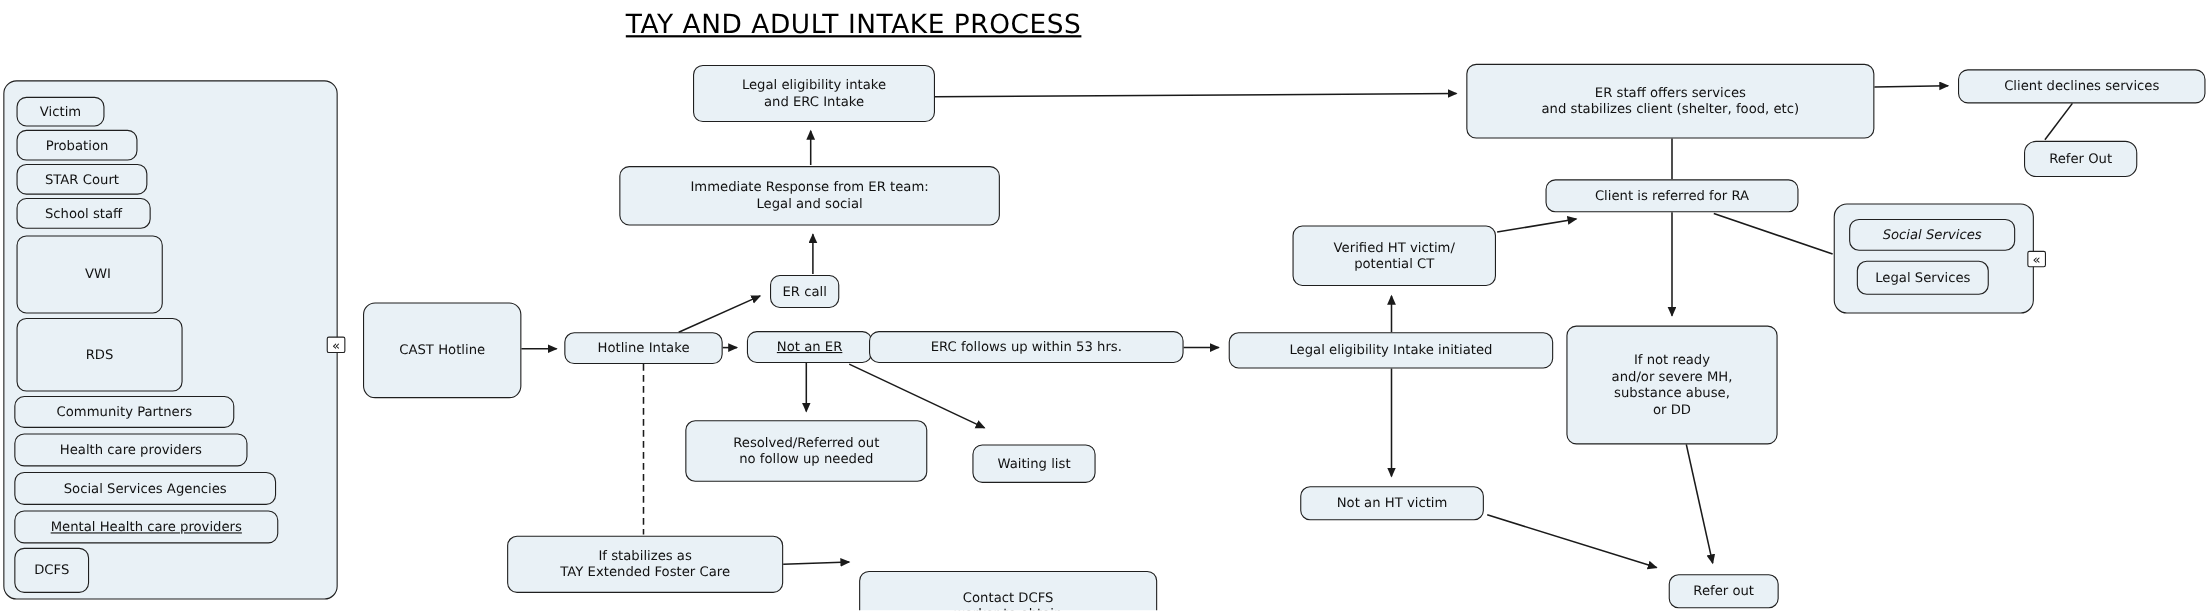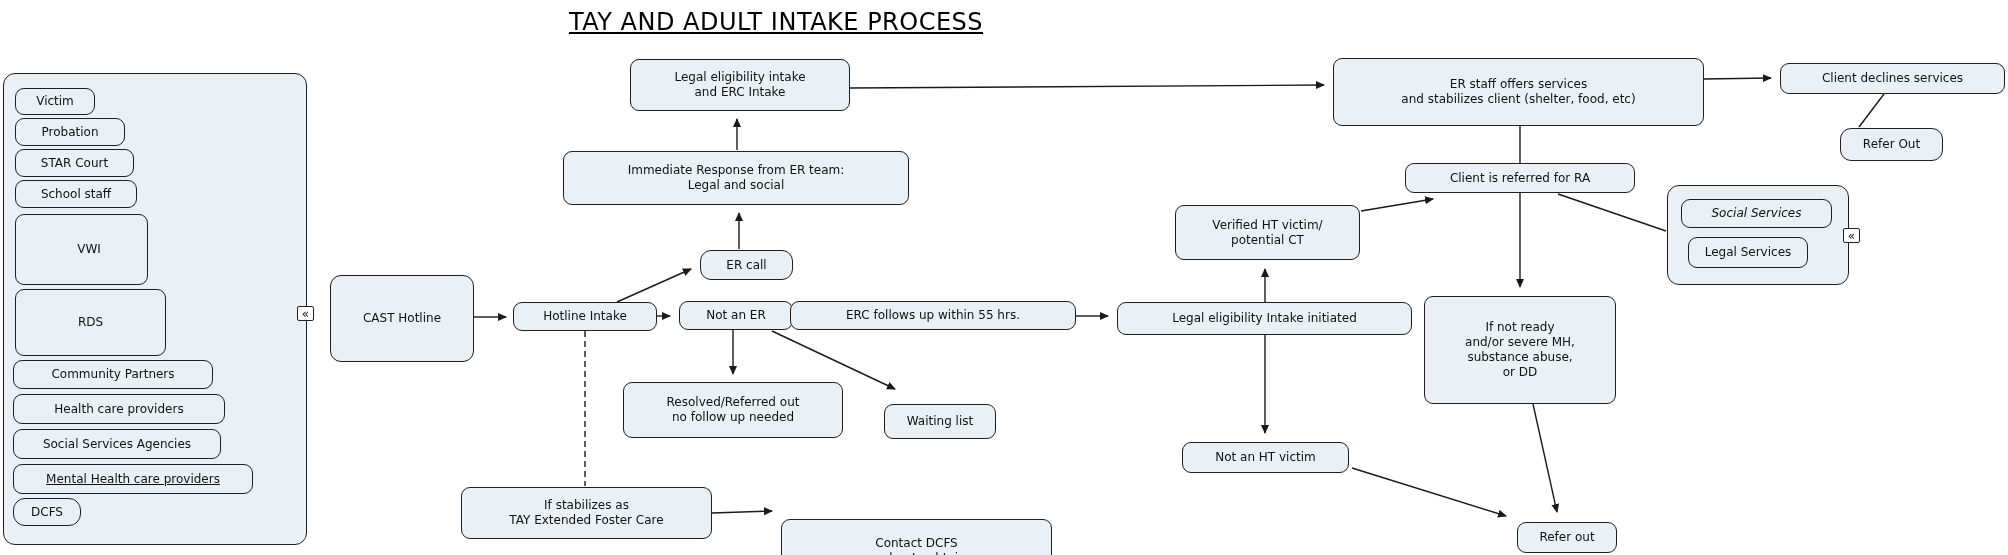--- a/index.html
+++ b/index.html
@@ -20,29 +20,29 @@
 
   #g-sources{left:3px;top:73px;width:302px;height:470px;}
   #i-victim{left:15px;top:88px;width:80px;height:27px;}
   #i-probation{left:15px;top:118px;width:110px;height:28px;}
   #i-star{left:15px;top:149px;width:119px;height:28px;}
   #i-school{left:15px;top:180px;width:122px;height:28px;text-align:right;}
   #i-vwi{left:15px;top:214px;width:133px;height:71px;padding-left:15px;}
   #i-rds{left:15px;top:289px;width:151px;height:67px;}
   #i-community{left:13px;top:360px;width:200px;height:29px;}
   #i-health{left:13px;top:394px;width:212px;height:30px;}
-  #i-ssa{left:13px;top:429px;width:208px;height:30px;}
+  #i-ssa{left:13px;top:429px;width:238px;height:30px;}
   #i-mental{left:13px;top:464px;width:240px;height:30px;text-decoration:underline;}
-  #i-dcfs{left:13px;top:498px;width:68px;height:28px;border-radius:12px;}
+  #i-dcfs{left:13px;top:498px;width:68px;height:41px;}
   #c-left{left:297px;top:306px;}
 
   #n-cast{left:330px;top:275px;width:144px;height:87px;border-radius:11px;}
   #n-hotline{left:513px;top:302px;width:144px;height:29px;}
-  #n-ercall{left:700px;top:250px;width:93px;height:30px;border-radius:11px;}
-  #n-notaner{left:679px;top:301px;width:114px;height:29px;}
+  #n-ercall{left:700px;top:250px;width:63px;height:30px;}
+  #n-notaner{left:679px;top:301px;width:114px;height:29px;text-decoration:underline;}
   #n-ercfollow{left:790px;top:301px;width:286px;height:29px;}
   #n-resolved{left:623px;top:382px;width:220px;height:56px;}
   #n-waiting{left:884px;top:393px;width:112px;height:35px;margin-top:11px;}
   #n-tay{left:461px;top:487px;width:251px;height:52px;}
   #n-dcfsworker{left:781px;top:471px;width:271px;height:78px;margin-top:48px;}
   #n-legalerc{left:630px;top:59px;width:220px;height:52px;}
   #n-immediate{left:563px;top:151px;width:346px;height:54px;}
   #n-erstaff{left:1333px;top:58px;width:371px;height:68px;}
   #n-declines{left:1780px;top:63px;width:225px;height:31px;}
   #n-referouttop{left:1840px;top:128px;width:103px;height:33px;border-radius:11px;}
@@ -107,21 +107,21 @@
   <div class="node" id="i-health">Health care providers</div>
   <div class="node" id="i-ssa">Social Services Agencies</div>
   <div class="node" id="i-mental">Mental Health care providers</div>
   <div class="node" id="i-dcfs">DCFS</div>
   <div class="collapse" id="c-left">«</div>
 
   <div class="node" id="n-cast">CAST Hotline</div>
   <div class="node" id="n-hotline">Hotline Intake</div>
   <div class="node" id="n-ercall">ER call</div>
   <div class="node" id="n-notaner">Not an ER</div>
-  <div class="node" id="n-ercfollow">ERC follows up within 55 hrs.</div>
+  <div class="node" id="n-ercfollow">ERC follows up within 53 hrs.</div>
   <div class="node" id="n-resolved">Resolved/Referred out
 no follow up needed</div>
   <div class="node" id="n-waiting">Waiting list</div>
   <div class="node" id="n-tay">If stabilizes as
 TAY Extended Foster Care</div>
   <div class="node" id="n-dcfsworker">Contact DCFS
 worker to obtain
 approval to provide services</div>
   <div class="node" id="n-legalerc">Legal eligibility intake
 and ERC Intake</div>

